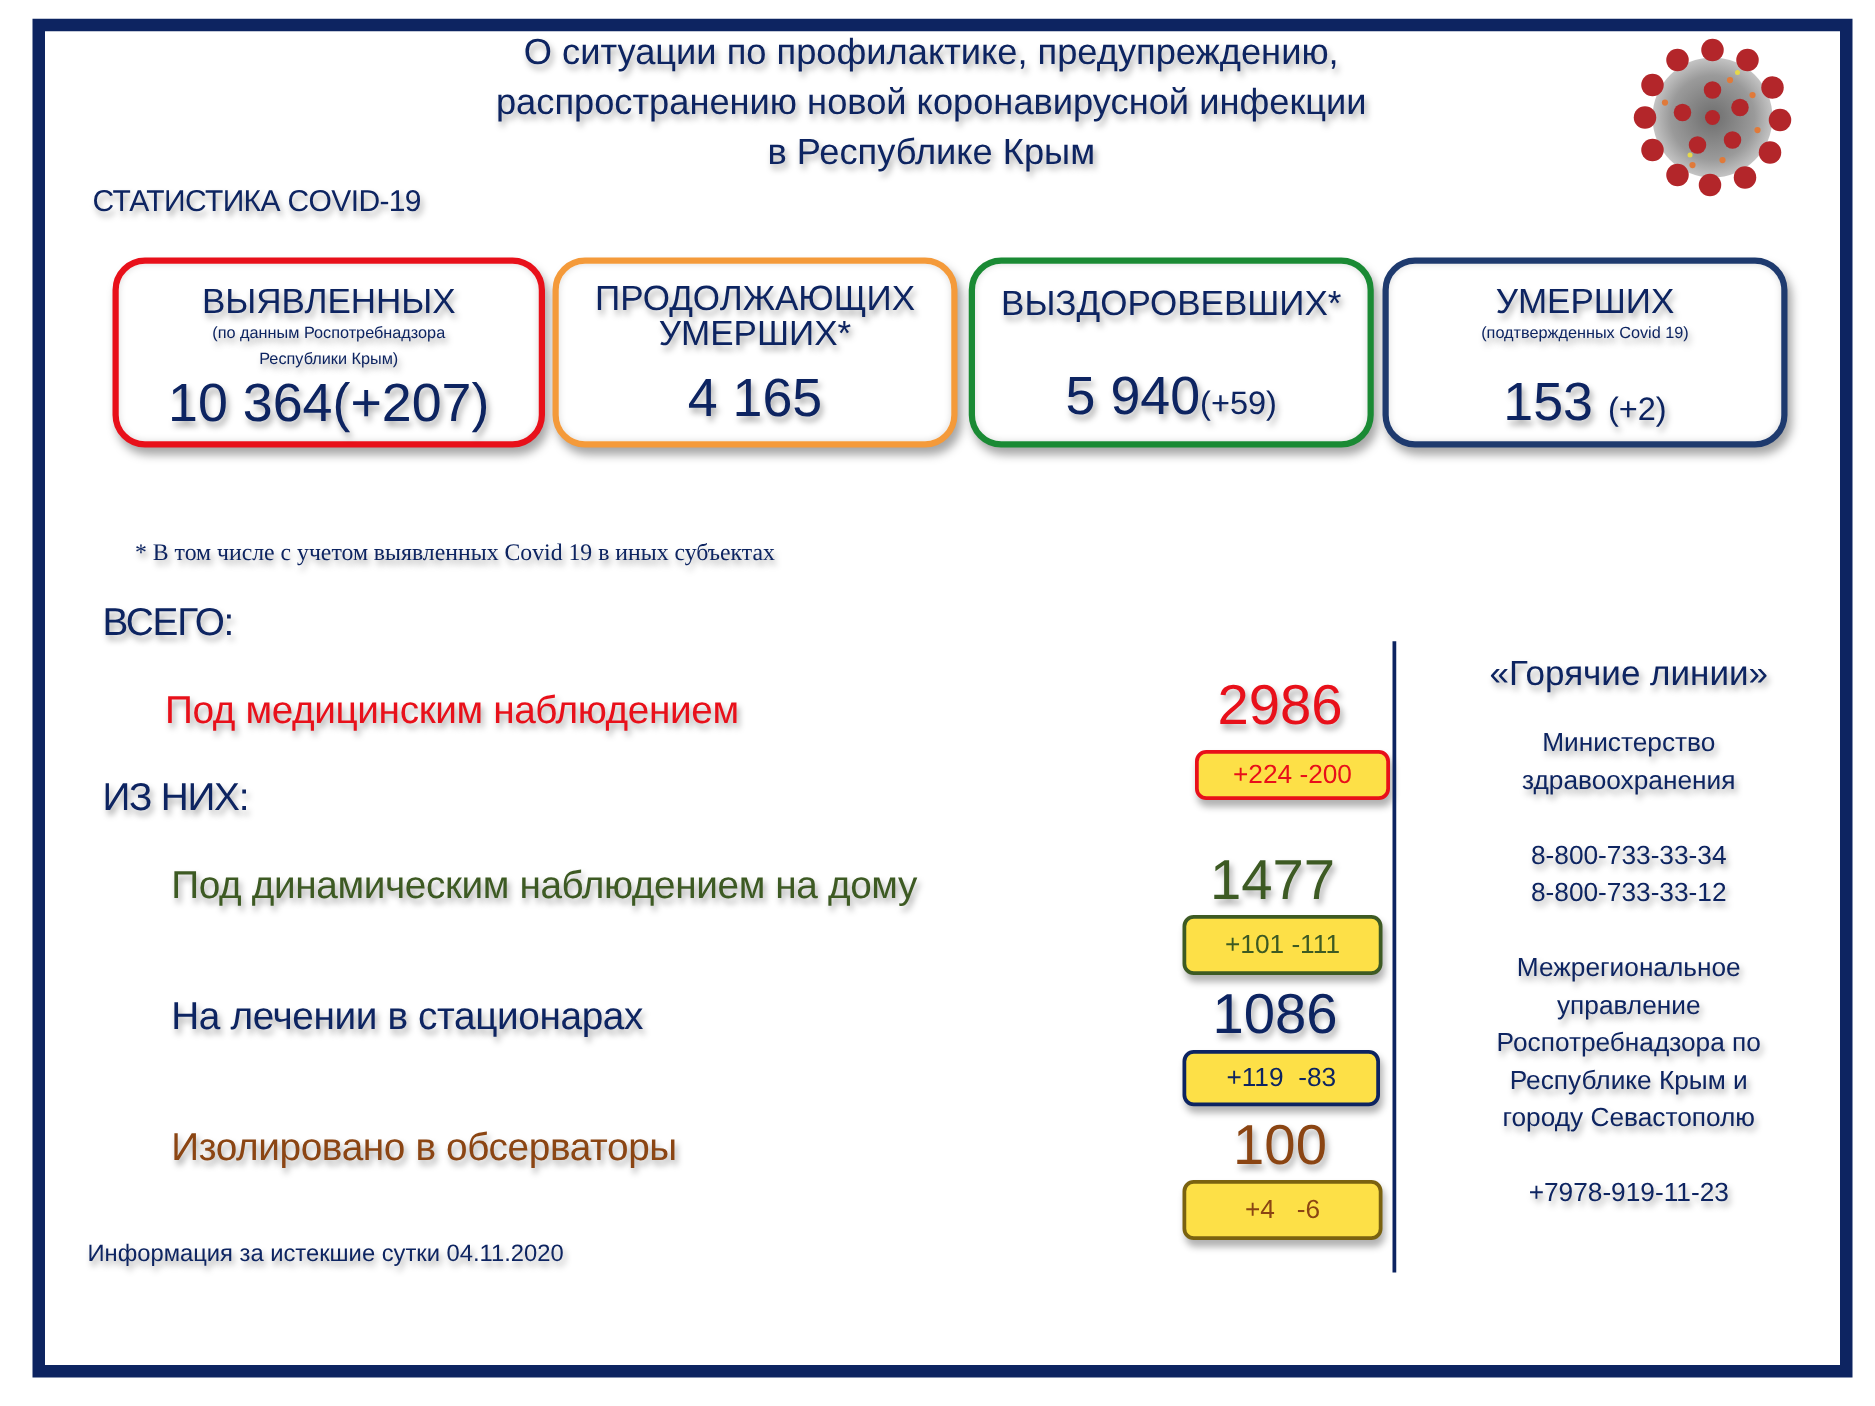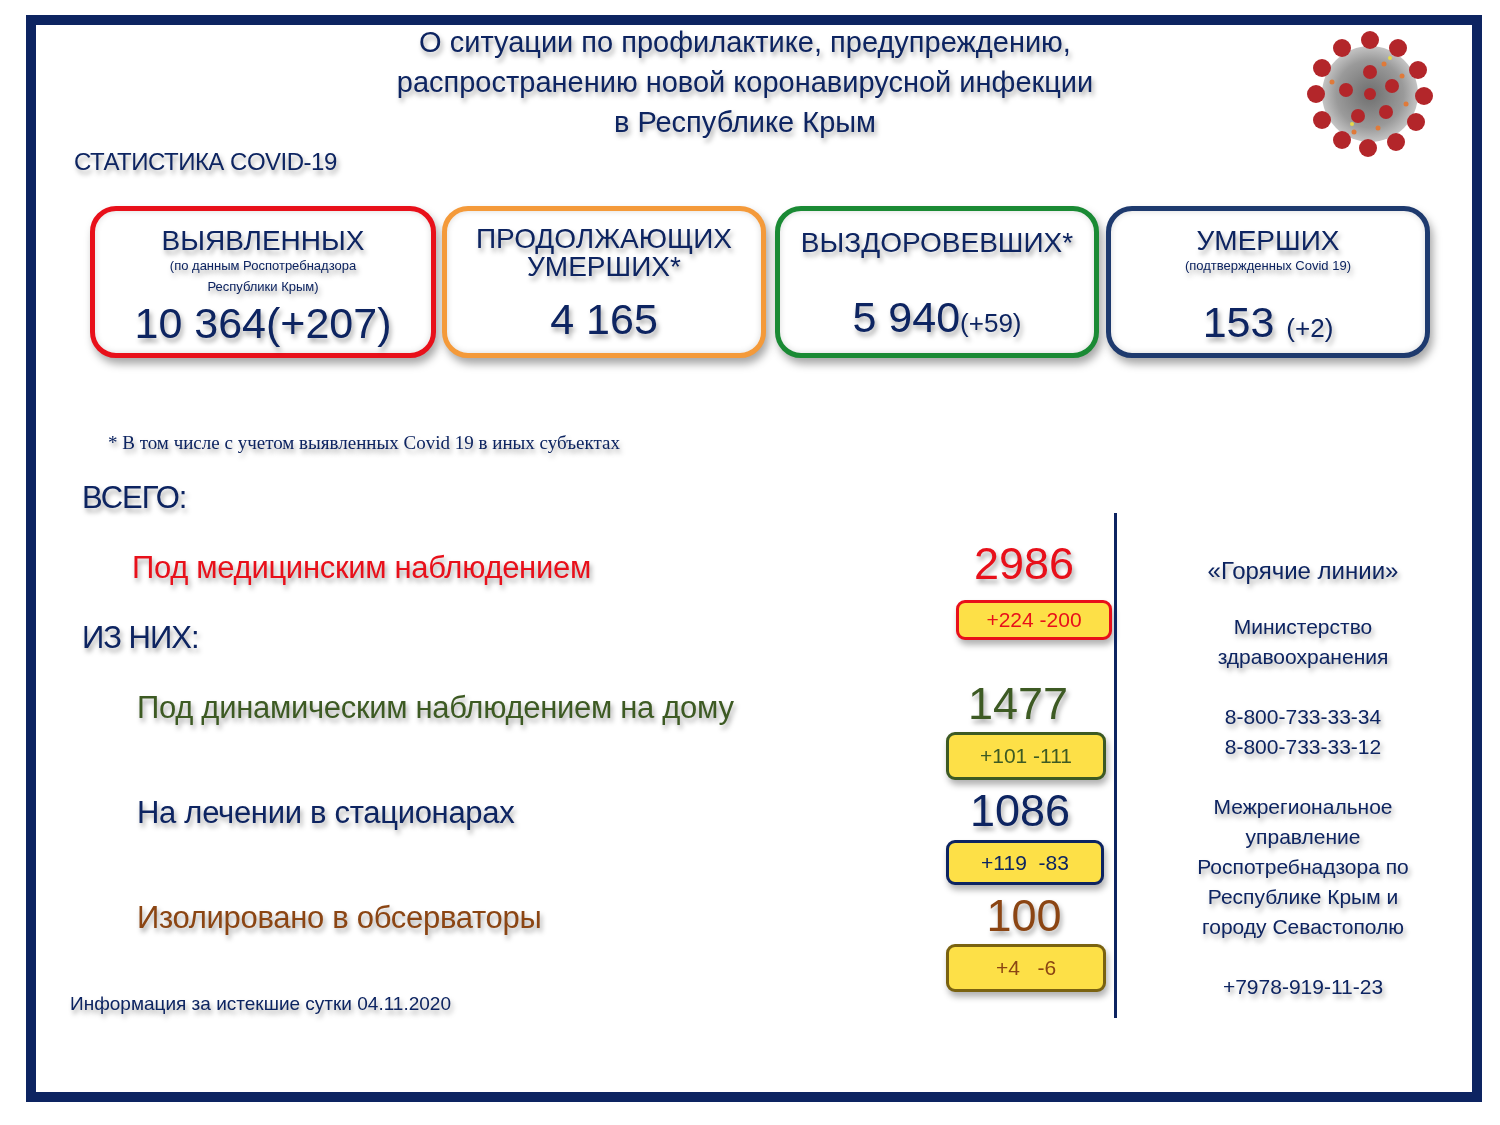--- a/index.html
+++ b/index.html
@@ -137,24 +137,23 @@
       position: absolute;
       left: 1160px;
       top: 522px;
       width: 286px;
       text-align: center;
       font-size: 21px;
       line-height: 30px;
       color: #0d2461;
     }
     .hotline .h-title {
-      font-size: 24px;
+      font-size: 28px;
       line-height: 34px;
       margin-bottom: 24px;
-      margin-top: 32px;
     }
     .hotline .gap { height: 30px; }
     .info-date {
       position: absolute;
       left: 70px;
       top: 993px;
       font-size: 19px;
       color: #0d2461;
     }
   </style>

